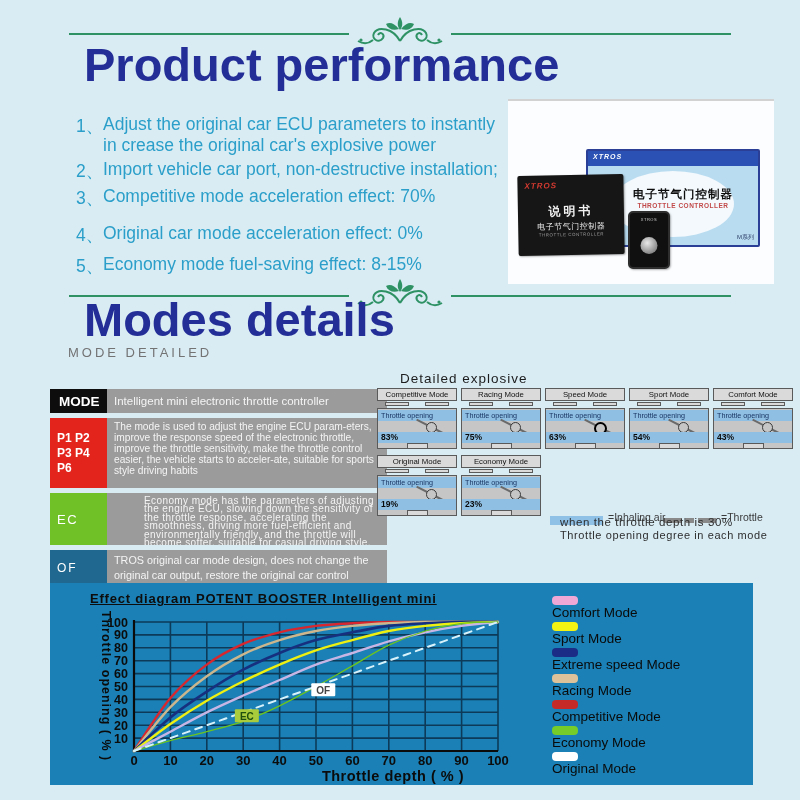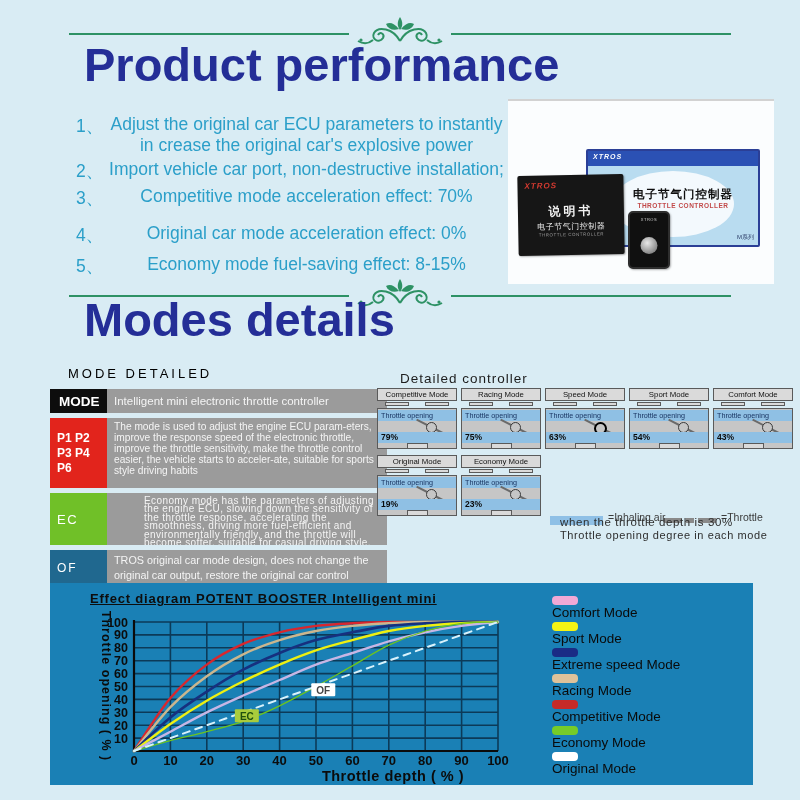--- a/index.html
+++ b/index.html
@@ -17,21 +17,21 @@
   
   .big-title{
     position:absolute;left:84px;color:#242e97;font-weight:bold;
     font-size:47px;letter-spacing:0px;line-height:1.05;
   }
 
   
   .perf-list{position:absolute;left:76px;top:114px;width:434px;color:#2b9fc9;font-size:17.5px;}
   .perf-item{display:flex;margin-bottom:3px;}
   .perf-item .num{width:27px;flex:none;}
-  .perf-item .txt{flex:1;line-height:21px;text-align:center;}
+  .perf-item .txt{flex:1;line-height:21px;}
   .perf-item.gap{margin-top:13px;}
   .perf-item.gap2{margin-top:7px;}
 
   
   .product-shot{position:absolute;left:508px;top:99px;width:266px;height:183px;
     background:#fbfdfe;border-top:2px solid #d2d2d2;}
   .pbox{position:absolute;left:78px;top:48px;width:170px;height:94px;background:#b9dcf0;
     border:2px solid #2b3f96;border-radius:2px;overflow:hidden;}
   .pbox .pbox-top{position:absolute;top:0;left:0;right:0;height:15px;background:#2b51b4;}
   .pbox .pbox-logo{position:absolute;top:2px;left:5px;color:#fff;font-size:7px;font-weight:bold;font-style:italic;letter-spacing:1px;}
@@ -46,21 +46,21 @@
   .pman .pman-title{position:absolute;top:28px;left:0;right:0;text-align:center;color:#f2f2f2;font-size:12px;font-weight:bold;letter-spacing:3px;}
   .pman .pman-cn{position:absolute;top:46px;left:0;right:0;text-align:center;color:#e8e8e8;font-size:8px;letter-spacing:0.5px;}
   .pman .pman-en{position:absolute;top:57px;left:0;right:0;text-align:center;color:#9a9a9a;font-size:4.5px;letter-spacing:0.5px;}
   .pdev{position:absolute;left:120px;top:110px;width:38px;height:54px;background:#101010;
     border:2px solid #2e2e2e;border-radius:5px;box-shadow:1px 1px 2px rgba(0,0,0,.3);}
   .pdev .pdev-logo{position:absolute;top:4px;left:0;right:0;text-align:center;color:#cfcfcf;font-size:4px;letter-spacing:0.5px;}
   .pdev .pdev-btn{position:absolute;left:50%;top:24px;transform:translateX(-50%);width:17px;height:17px;border-radius:50%;
     background:radial-gradient(circle at 40% 35%,#e8e8e8,#8a8a8a 70%);}
 
   
-  .mode-detailed-h{position:absolute;left:68px;top:366px;font-size:13px;letter-spacing:3px;color:#000000;}
+  .mode-detailed-h{position:absolute;left:68px;top:345px;font-size:13px;letter-spacing:3px;color:#737373;}
   .detailed-principles-h{position:absolute;left:400px;top:371px;font-size:13.5px;letter-spacing:1px;color:#1c1c1c;}
 
   
   .mode-table{position:absolute;left:50px;top:389px;width:337px;display:flex;flex-direction:column;gap:5px;}
   .trow{display:flex;}
   .tkey{width:57px;flex:none;color:#fff;display:flex;align-items:center;padding-left:7px;box-sizing:border-box;}
   .tkey span{white-space:pre-line;}
   .tdesc{flex:1;background:#9b9b9b;color:#f4f4f4;padding:3px 7px;box-sizing:border-box;overflow:hidden;}
   .trow-mode{height:24px;text-align:center;}
   .trow-mode .tkey{background:#0d0d0d;font-size:13.5px;font-weight:bold;padding-left:9px;}
@@ -202,21 +202,21 @@
       <circle cx="16" cy="25" r="1.6"></circle>
         <circle cx="94" cy="25" r="1.6"></circle>
     </g>
   </svg>
   <div class="dline"></div>
 </div>
 
 <div class="big-title" style="top:295px;">Modes details</div>
 
 <div class="mode-detailed-h">MODE DETAILED</div>
-<div class="detailed-principles-h">Detailed controller</div>
+<div class="detailed-principles-h">Detailed explosive</div>
 
 <div class="mode-table">
   <div class="trow trow-mode">
     <div class="tkey">
         <span>MODE</span>
       </div>
     <div class="tdesc">
         <span>Intelligent mini electronic throttle controller</span>
       </div>
   </div>
@@ -247,21 +247,21 @@
     <div class="mcard-head">Competitive Mode</div>
     <div class="mcard-tabs">
         <span></span>
         <span></span>
       </div>
     <div class="mcard-gauge">
       <div class="g-top">Throttle opening</div>
       <div class="g-needle"></div>
       <div class="g-dial"></div>
       <div class="g-tick"></div>
-      <div class="g-bot">79%</div>
+      <div class="g-bot">83%</div>
       <div class="g-notch"></div>
     </div>
   </div>
   <div class="mcard">
     <div class="mcard-head">Racing Mode</div>
     <div class="mcard-tabs">
         <span></span>
         <span></span>
       </div>
     <div class="mcard-gauge">

